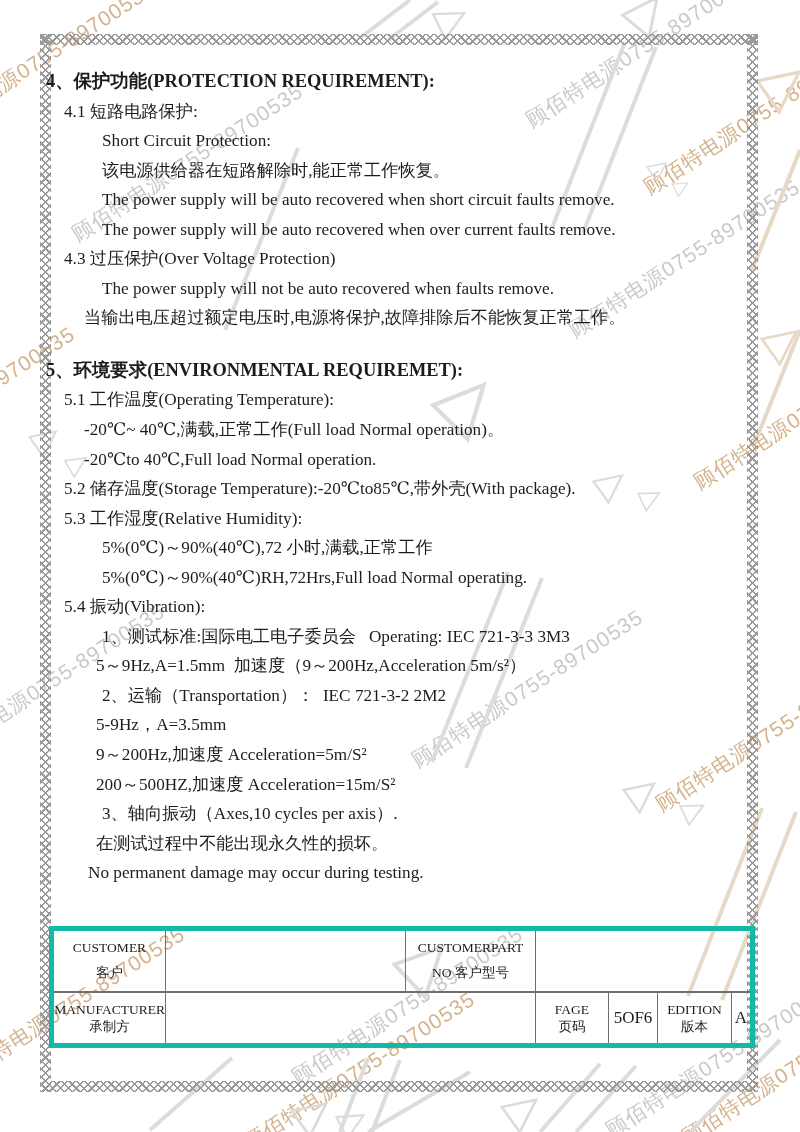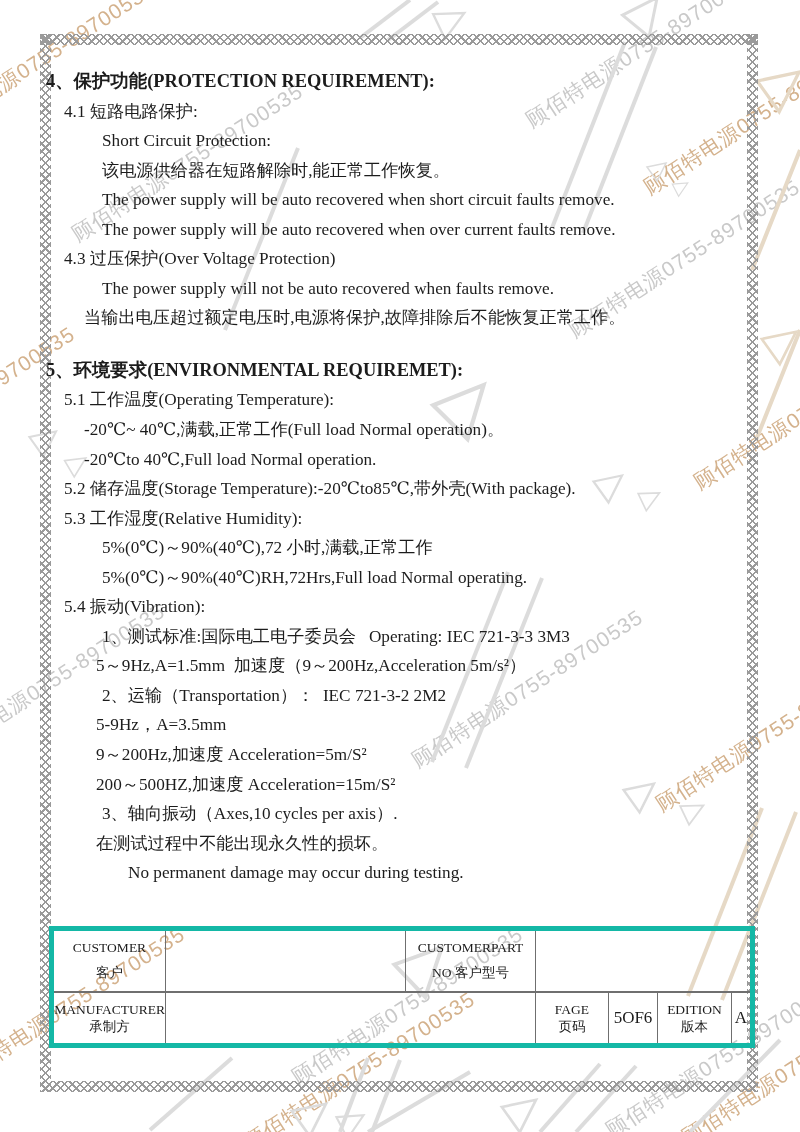--- a/index.html
+++ b/index.html
@@ -19,21 +19,21 @@
   .zz-right{left:747px;top:34px;width:11px;height:1058px}
   
   .doc{position:absolute;left:44px;top:44px;right:52px;z-index:2;font-size:17.2px;}
   .line{line-height:29.55px;min-height:29.55px;white-space:pre;}
   .bold{font-weight:bold;font-size:18.4px;margin-top:23px;}
   .ind0{padding-left:2px}
   .ind1{padding-left:20px}
   .ind2{padding-left:40px}
   .ind3{padding-left:58px}
   .ind4{padding-left:52px}
-  .ind5{padding-left:84px}
+  .ind5{padding-left:44px}
   
   .tbl{position:absolute;left:49px;top:926px;width:706px;z-index:2;
        border:5px solid #14b8a6;box-sizing:border-box;background:transparent;}
   .trow{display:grid;box-sizing:border-box;}
   .r1{grid-template-columns:111px 240px 130px 1fr;height:60px;}
   .r2{grid-template-columns:111px 370px 73px 49px 74px 1fr;height:52px;border-top:2px solid #6f6f6f;}
   .cell{border-left:1px solid #6f6f6f;box-sizing:border-box;overflow:hidden;}
   .cell:first-child{border-left:none;}
   .lblcell{display:flex;flex-direction:column;justify-content:space-between;align-items:center;
            padding:9px 2px;font-size:13.5px;text-align:center;}

